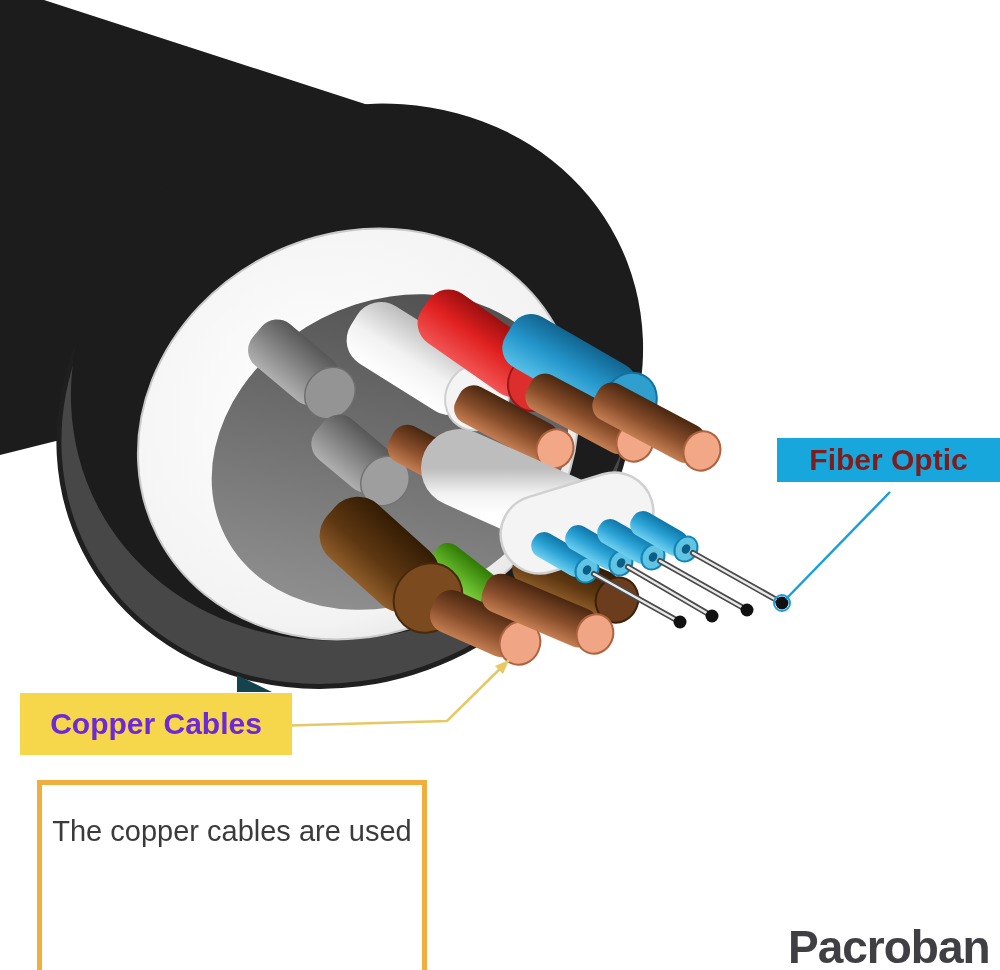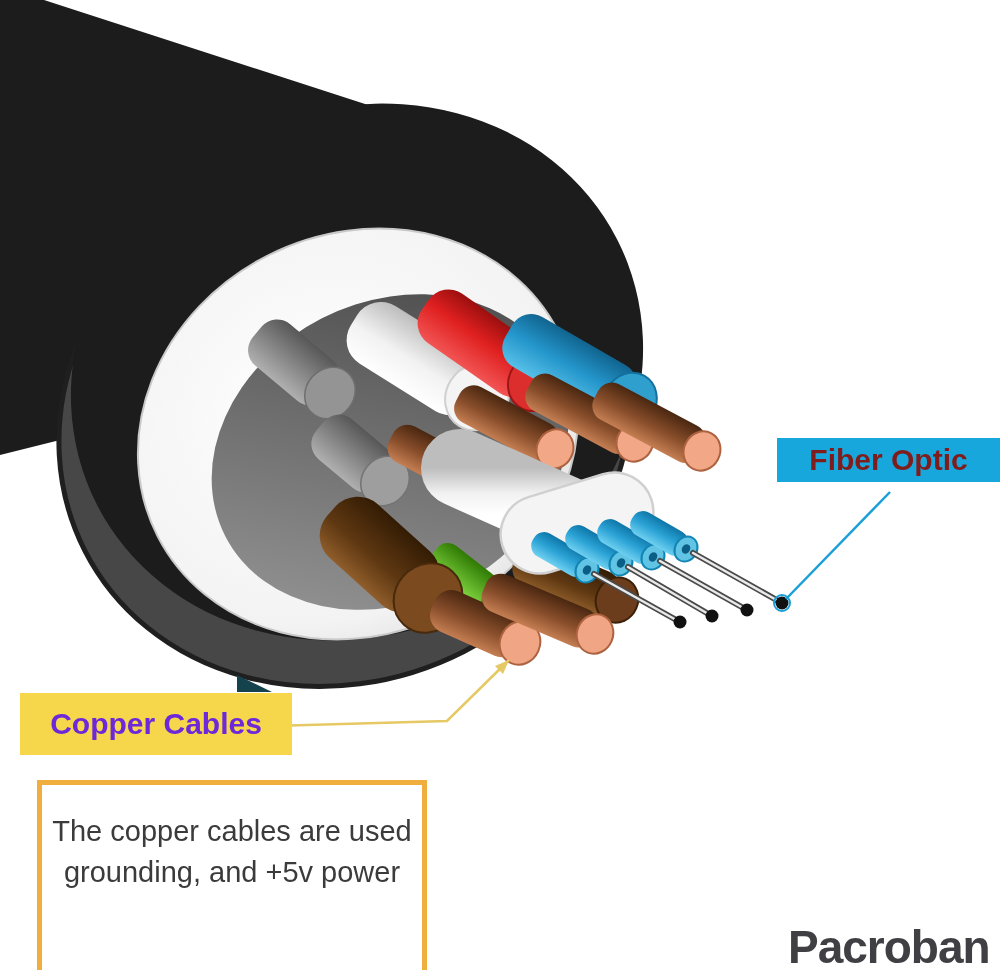--- a/index.html
+++ b/index.html
@@ -203,18 +203,17 @@
   <div class="tag tag-fiber">
     <span>Fiber Optic</span>
   </div>
 
   <div class="tag tag-copper">
     <span>Copper Cables</span>
   </div>
 
   <div class="note-box note-copper">
     <div>The copper cables are used</div>
-    <div>grounding, and +5v power</div>
   </div>
 
   <div class="brand">Pacroban</div>
 
 </div>
 
 </body></html>

